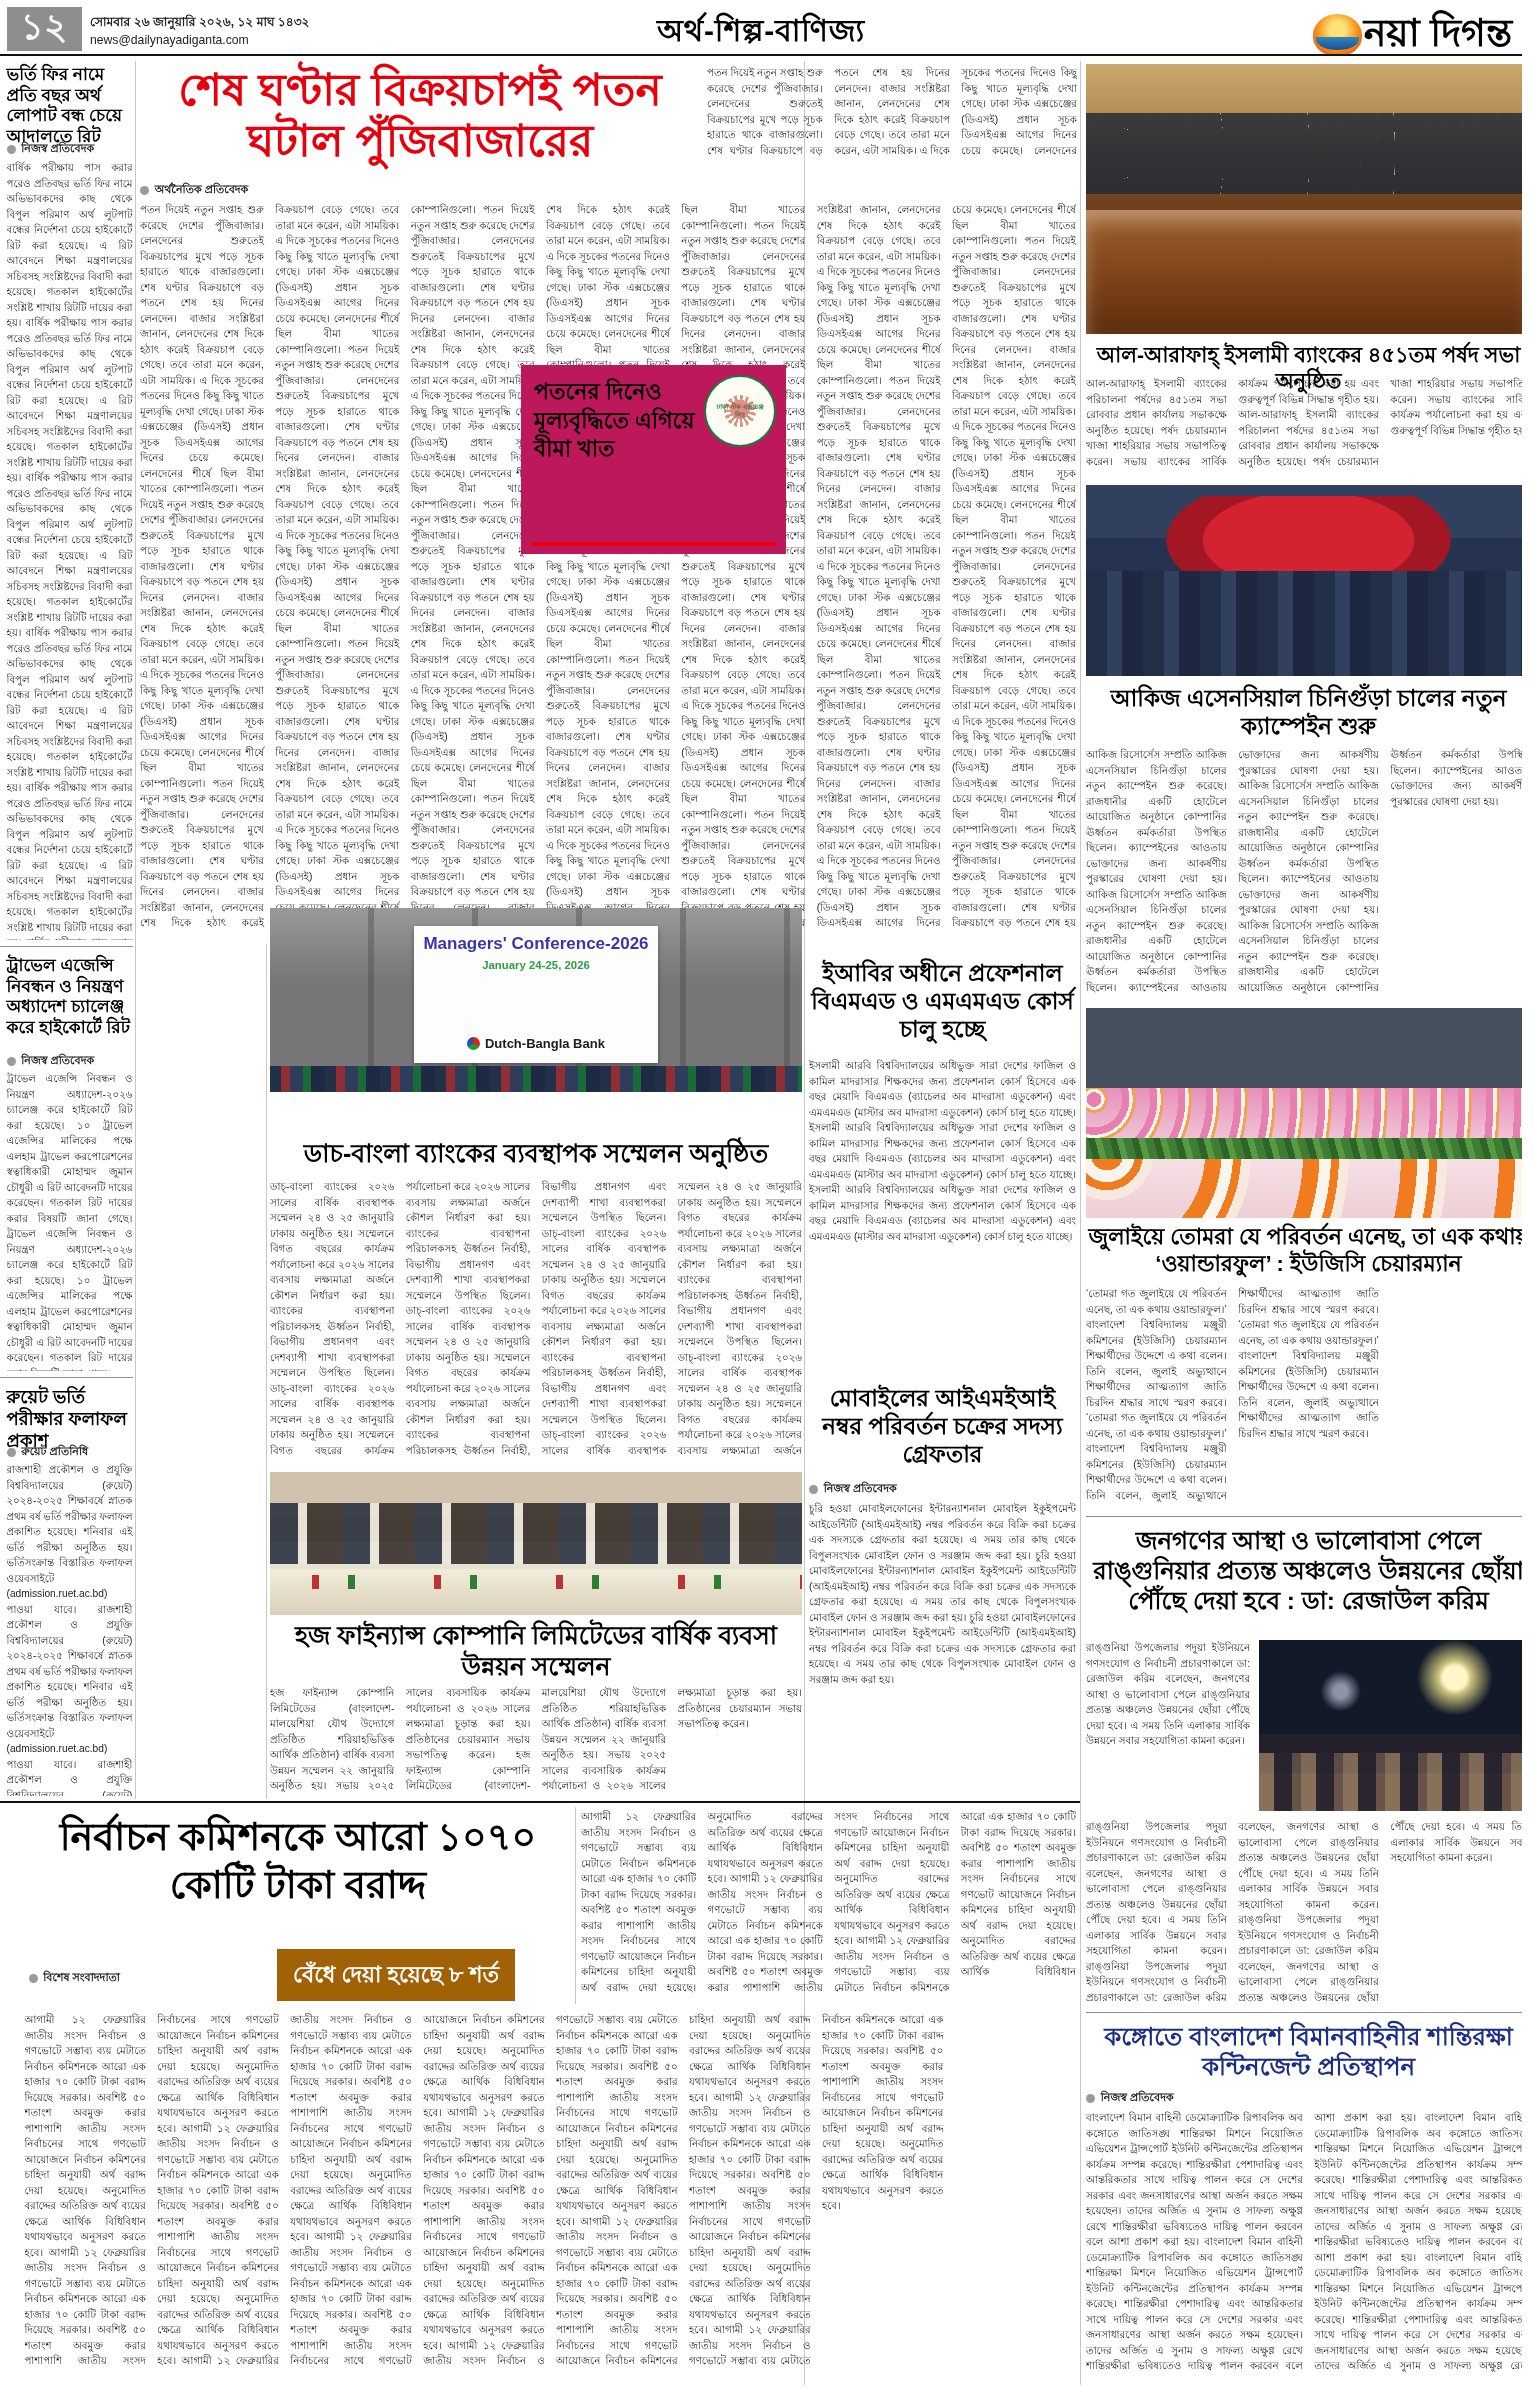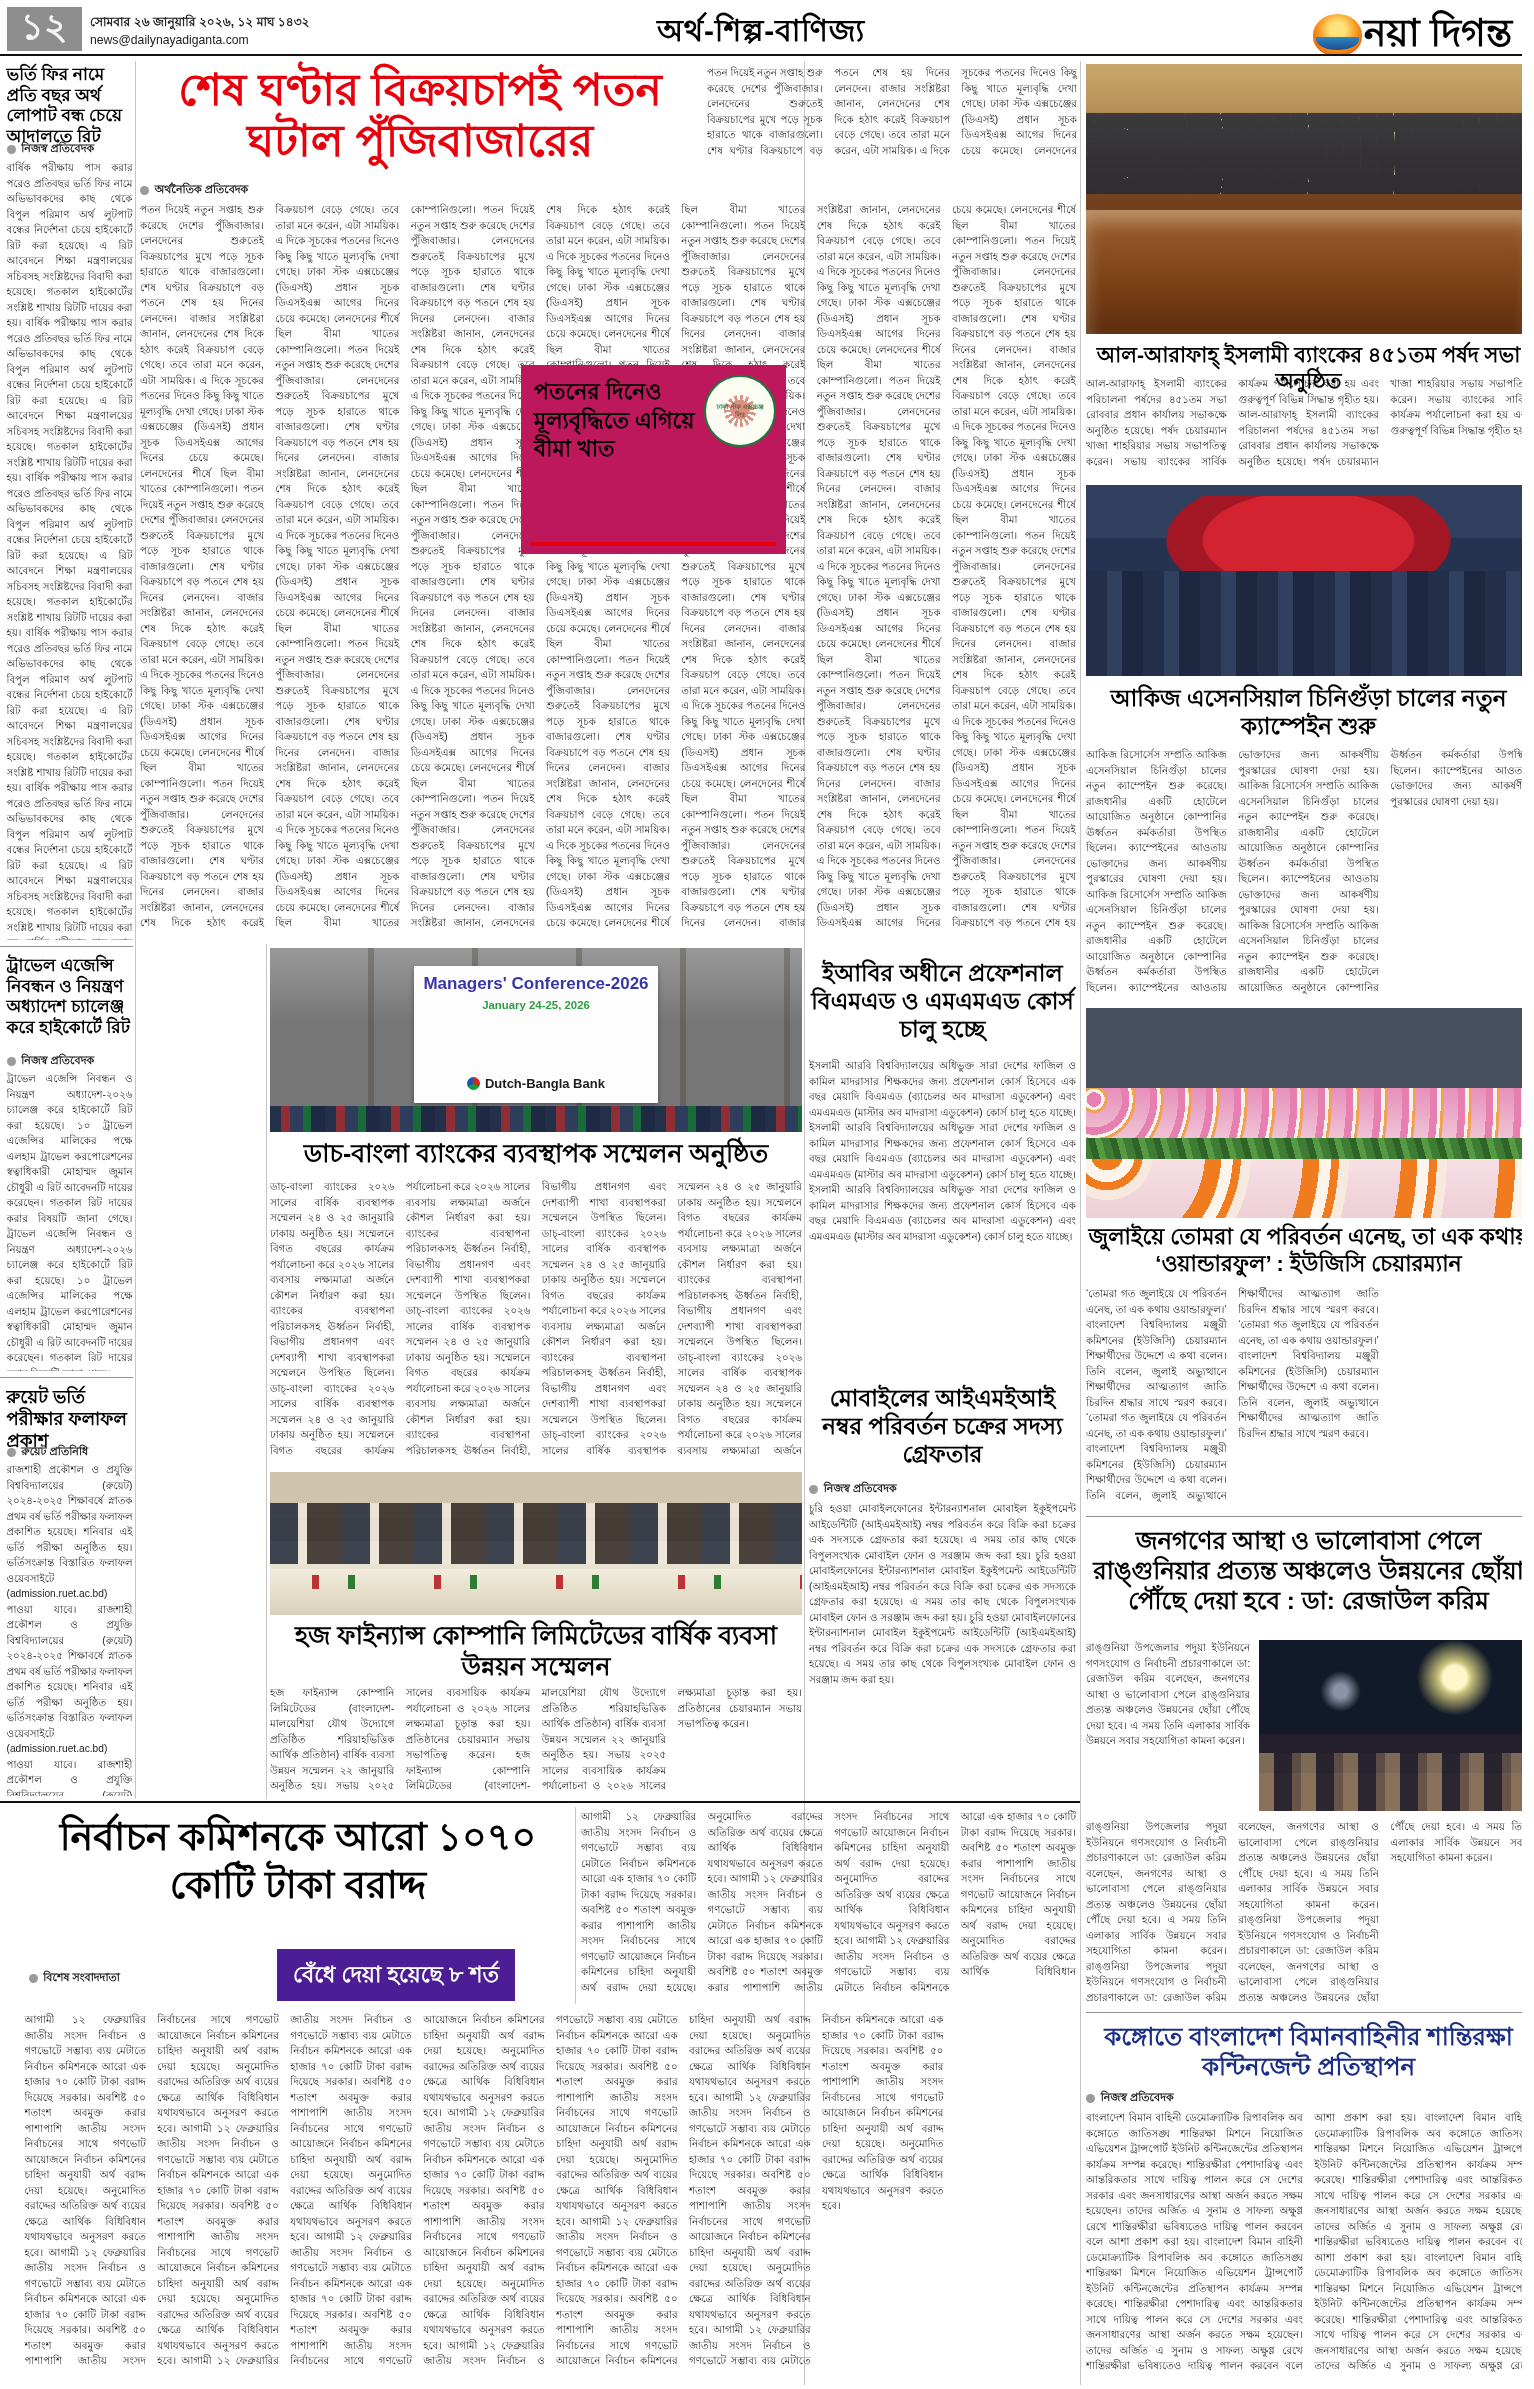--- a/index.html
+++ b/index.html
@@ -26,21 +26,21 @@
   .brand-emblem::after { content:""; position:absolute; left:3.3px; right:3.3px; bottom:6.5px; height:13px;
     background: linear-gradient(180deg,#2e86c1,#1b4f8f); border-radius:0 0 23px 23px / 0 0 11.4px 11.4px; }
 
   
   .insert-box { background:#be185d; padding:13px 11.4px 9.8px 13px; }
   .insert-box .red-bar { position:absolute; left:9.8px; right:9.8px; bottom:8.1px; height:4.1px; background:#e8000d; }
   .dse-logo { position:absolute; right:9.8px; top:9.8px; width:72px; height:72px; border-radius:50%; background:#fdfdf4; border:2.4px solid #1a7a3c;
     display:flex; align-items:center; justify-content:center; text-align:center; font-size:6.5px; line-height:1.2; color:#1a7a3c; font-weight:700; padding:4.9px; }
   .dse-logo::before { content:""; position:absolute; inset:18px; background: radial-gradient(circle at 50% 45%, #c0392b 0 40%, transparent 42%),
      repeating-conic-gradient(#c0392b 0 12deg, transparent 12deg 24deg); border-radius:50%; opacity:.55; }
-  .blue-box { background:#4c1d95; color:#fff; font-weight:800; display:flex; align-items:center; justify-content:center; }
+  .blue-box { background:#a16207; color:#fff; font-weight:800; display:flex; align-items:center; justify-content:center; }
 
   
   .ph-board { background:
     linear-gradient(180deg,#c9a86d 0%,#b8915a 16%,#8a5a33 34%,#6f3f1d 52%,#8a4f22 70%,#5e2f10 100%); }
   .ph-board .people { position:absolute; top:18%; left:0; right:0; height:30%;
     background: repeating-radial-gradient(ellipse 28px 42px at 8% 50%, #1e2836 0 60%, transparent 61%),
       repeating-linear-gradient(90deg, rgba(30,40,56,.85) 0 34px, rgba(236,233,226,.9) 34px 47px, rgba(24,33,48,.85) 47px 90px); opacity:.8; }
   .ph-board .table { position:absolute; bottom:0; left:0; right:0; height:46%;
     background: linear-gradient(180deg,#9c5f2f,#7a4017 60%,#5e2d0e);
     box-shadow: inset 0 11.4px 18px rgba(255,244,220,.35); }
@@ -134,21 +134,21 @@
   <div class="abs body-text" style="left:140px;top:202px;width:936px;height:737px;column-count:7;">পতন দিয়েই নতুন সপ্তাহ শুরু করেছে দেশের পুঁজিবাজার। লেনদেনের শুরুতেই বিক্রয়চাপের মুখে পড়ে সূচক হারাতে থাকে বাজারগুলো। শেষ ঘণ্টার বিক্রয়চাপে বড় পতনে শেষ হয় দিনের লেনদেন। বাজার সংশ্লিষ্টরা জানান, লেনদেনের শেষ দিকে হঠাৎ করেই বিক্রয়চাপ বেড়ে গেছে। তবে তারা মনে করেন, এটা সাময়িক। এ দিকে সূচকের পতনের দিনেও কিছু কিছু খাতে মূল্যবৃদ্ধি দেখা গেছে। ঢাকা স্টক এক্সচেঞ্জের (ডিএসই) প্রধান সূচক ডিএসইএক্স আগের দিনের চেয়ে কমেছে। লেনদেনের শীর্ষে ছিল বীমা খাতের কোম্পানিগুলো। পতন দিয়েই নতুন সপ্তাহ শুরু করেছে দেশের পুঁজিবাজার। লেনদেনের শুরুতেই বিক্রয়চাপের মুখে পড়ে সূচক হারাতে থাকে বাজারগুলো। শেষ ঘণ্টার বিক্রয়চাপে বড় পতনে শেষ হয় দিনের লেনদেন। বাজার সংশ্লিষ্টরা জানান, লেনদেনের শেষ দিকে হঠাৎ করেই বিক্রয়চাপ বেড়ে গেছে। তবে তারা মনে করেন, এটা সাময়িক। এ দিকে সূচকের পতনের দিনেও কিছু কিছু খাতে মূল্যবৃদ্ধি দেখা গেছে। ঢাকা স্টক এক্সচেঞ্জের (ডিএসই) প্রধান সূচক ডিএসইএক্স আগের দিনের চেয়ে কমেছে। লেনদেনের শীর্ষে ছিল বীমা খাতের কোম্পানিগুলো। পতন দিয়েই নতুন সপ্তাহ শুরু করেছে দেশের পুঁজিবাজার। লেনদেনের শুরুতেই বিক্রয়চাপের মুখে পড়ে সূচক হারাতে থাকে বাজারগুলো। শেষ ঘণ্টার বিক্রয়চাপে বড় পতনে শেষ হয় দিনের লেনদেন। বাজার সংশ্লিষ্টরা জানান, লেনদেনের শেষ দিকে হঠাৎ করেই বিক্রয়চাপ বেড়ে গেছে। তবে তারা মনে করেন, এটা সাময়িক। এ দিকে সূচকের পতনের দিনেও কিছু কিছু খাতে মূল্যবৃদ্ধি দেখা গেছে। ঢাকা স্টক এক্সচেঞ্জের (ডিএসই) প্রধান সূচক ডিএসইএক্স আগের দিনের চেয়ে কমেছে। লেনদেনের শীর্ষে ছিল বীমা খাতের কোম্পানিগুলো। পতন দিয়েই নতুন সপ্তাহ শুরু করেছে দেশের পুঁজিবাজার। লেনদেনের শুরুতেই বিক্রয়চাপের মুখে পড়ে সূচক হারাতে থাকে বাজারগুলো। শেষ ঘণ্টার বিক্রয়চাপে বড় পতনে শেষ হয় দিনের লেনদেন। বাজার সংশ্লিষ্টরা জানান, লেনদেনের শেষ দিকে হঠাৎ করেই বিক্রয়চাপ বেড়ে গেছে। তবে তারা মনে করেন, এটা সাময়িক। এ দিকে সূচকের পতনের দিনেও কিছু কিছু খাতে মূল্যবৃদ্ধি দেখা গেছে। ঢাকা স্টক এক্সচেঞ্জের (ডিএসই) প্রধান সূচক ডিএসইএক্স আগের দিনের চেয়ে কমেছে। লেনদেনের শীর্ষে ছিল বীমা খাতের কোম্পানিগুলো। পতন দিয়েই নতুন সপ্তাহ শুরু করেছে দেশের পুঁজিবাজার। লেনদেনের শুরুতেই বিক্রয়চাপের মুখে পড়ে সূচক হারাতে থাকে বাজারগুলো। শেষ ঘণ্টার বিক্রয়চাপে বড় পতনে শেষ হয় দিনের লেনদেন। বাজার সংশ্লিষ্টরা জানান, লেনদেনের শেষ দিকে হঠাৎ করেই বিক্রয়চাপ বেড়ে গেছে। তবে তারা মনে করেন, এটা সাময়িক। এ দিকে সূচকের পতনের দিনেও কিছু কিছু খাতে মূল্যবৃদ্ধি দেখা গেছে। ঢাকা স্টক এক্সচেঞ্জের (ডিএসই) প্রধান সূচক ডিএসইএক্স আগের দিনের চেয়ে কমেছে। লেনদেনের শীর্ষে ছিল বীমা খাতের কোম্পানিগুলো। পতন দিয়েই নতুন সপ্তাহ শুরু করেছে দেশের পুঁজিবাজার। লেনদেনের শুরুতেই বিক্রয়চাপের মুখে পড়ে সূচক হারাতে থাকে বাজারগুলো। শেষ ঘণ্টার বিক্রয়চাপে বড় পতনে শেষ হয় দিনের লেনদেন। বাজার সংশ্লিষ্টরা জানান, লেনদেনের শেষ দিকে হঠাৎ করেই বিক্রয়চাপ বেড়ে গেছে। তবে তারা মনে করেন, এটা সাময়িক। এ দিকে সূচকের পতনের দিনেও কিছু কিছু খাতে মূল্যবৃদ্ধি দেখা গেছে। ঢাকা স্টক এক্সচেঞ্জের (ডিএসই) প্রধান সূচক ডিএসইএক্স আগের দিনের চেয়ে কমেছে। লেনদেনের শীর্ষে ছিল বীমা খাতের কোম্পানিগুলো। পতন দিয়েই নতুন সপ্তাহ শুরু করেছে দেশের পুঁজিবাজার। লেনদেনের শুরুতেই বিক্রয়চাপের মুখে পড়ে সূচক হারাতে থাকে বাজারগুলো। শেষ ঘণ্টার বিক্রয়চাপে বড় পতনে শেষ হয় দিনের লেনদেন। বাজার সংশ্লিষ্টরা জানান, লেনদেনের শেষ দিকে হঠাৎ করেই বিক্রয়চাপ বেড়ে গেছে। তবে তারা মনে করেন, এটা সাময়িক। এ দিকে সূচকের পতনের দিনেও কিছু কিছু খাতে মূল্যবৃদ্ধি দেখা গেছে। ঢাকা স্টক এক্সচেঞ্জের (ডিএসই) প্রধান সূচক ডিএসইএক্স আগের দিনের চেয়ে কমেছে। লেনদেনের শীর্ষে ছিল বীমা খাতের কোম্পানিগুলো। পতন দিয়েই নতুন সপ্তাহ শুরু করেছে দেশের পুঁজিবাজার। লেনদেনের শুরুতেই বিক্রয়চাপের মুখে পড়ে সূচক হারাতে থাকে বাজারগুলো। শেষ ঘণ্টার বিক্রয়চাপে বড় পতনে শেষ হয় দিনের লেনদেন। বাজার সংশ্লিষ্টরা জানান, লেনদেনের শেষ দিকে হঠাৎ করেই বিক্রয়চাপ বেড়ে গেছে। তবে তারা মনে করেন, এটা সাময়িক। এ দিকে সূচকের পতনের দিনেও কিছু কিছু খাতে মূল্যবৃদ্ধি দেখা গেছে। ঢাকা স্টক এক্সচেঞ্জের (ডিএসই) প্রধান সূচক ডিএসইএক্স আগের দিনের চেয়ে কমেছে। লেনদেনের শীর্ষে ছিল বীমা খাতের কোম্পানিগুলো। পতন দিয়েই নতুন সপ্তাহ শুরু করেছে দেশের পুঁজিবাজার। লেনদেনের শুরুতেই বিক্রয়চাপের মুখে পড়ে সূচক হারাতে থাকে বাজারগুলো। শেষ ঘণ্টার বিক্রয়চাপে বড় পতনে শেষ হয় দিনের লেনদেন। বাজার সংশ্লিষ্টরা জানান, লেনদেনের শেষ দিকে হঠাৎ করেই বিক্রয়চাপ বেড়ে গেছে। তবে তারা মনে করেন, এটা সাময়িক। এ দিকে সূচকের পতনের দিনেও কিছু কিছু খাতে মূল্যবৃদ্ধি দেখা গেছে। ঢাকা স্টক এক্সচেঞ্জের (ডিএসই) প্রধান সূচক ডিএসইএক্স আগের দিনের চেয়ে কমেছে। লেনদেনের শীর্ষে ছিল বীমা খাতের কোম্পানিগুলো। পতন দিয়েই নতুন সপ্তাহ শুরু করেছে দেশের পুঁজিবাজার। লেনদেনের শুরুতেই বিক্রয়চাপের মুখে পড়ে সূচক হারাতে থাকে বাজারগুলো। শেষ ঘণ্টার বিক্রয়চাপে বড় পতনে শেষ হয় দিনের লেনদেন। বাজার সংশ্লিষ্টরা জানান, লেনদেনের শেষ দিকে হঠাৎ করেই বিক্রয়চাপ বেড়ে গেছে। তবে তারা মনে করেন, এটা সাময়িক। এ দিকে সূচকের পতনের দিনেও কিছু কিছু খাতে মূল্যবৃদ্ধি দেখা গেছে। ঢাকা স্টক এক্সচেঞ্জের (ডিএসই) প্রধান সূচক ডিএসইএক্স আগের দিনের চেয়ে কমেছে। লেনদেনের শীর্ষে ছিল বীমা খাতের কোম্পানিগুলো। পতন দিয়েই নতুন সপ্তাহ শুরু করেছে দেশের পুঁজিবাজার। লেনদেনের শুরুতেই বিক্রয়চাপের মুখে পড়ে সূচক হারাতে থাকে বাজারগুলো। শেষ ঘণ্টার বিক্রয়চাপে বড় পতনে শেষ হয় দিনের লেনদেন। বাজার সংশ্লিষ্টরা জানান, লেনদেনের শেষ দিকে হঠাৎ করেই বিক্রয়চাপ বেড়ে গেছে। তবে তারা মনে করেন, এটা সাময়িক। এ দিকে সূচকের পতনের দিনেও কিছু কিছু খাতে মূল্যবৃদ্ধি দেখা গেছে। ঢাকা স্টক এক্সচেঞ্জের (ডিএসই) প্রধান সূচক ডিএসইএক্স আগের দিনের চেয়ে কমেছে। লেনদেনের শীর্ষে ছিল বীমা খাতের কোম্পানিগুলো। পতন দিয়েই নতুন সপ্তাহ শুরু করেছে দেশের পুঁজিবাজার। লেনদেনের শুরুতেই বিক্রয়চাপের মুখে পড়ে সূচক হারাতে থাকে বাজারগুলো। শেষ ঘণ্টার বিক্রয়চাপে বড় পতনে শেষ হয় দিনের লেনদেন। বাজার সংশ্লিষ্টরা জানান, লেনদেনের শেষ দিকে হঠাৎ করেই বিক্রয়চাপ বেড়ে গেছে। তবে তারা মনে করেন, এটা সাময়িক। এ দিকে সূচকের পতনের দিনেও কিছু কিছু খাতে মূল্যবৃদ্ধি দেখা গেছে। ঢাকা স্টক এক্সচেঞ্জের (ডিএসই) প্রধান সূচক ডিএসইএক্স আগের দিনের চেয়ে কমেছে। লেনদেনের শীর্ষে ছিল বীমা খাতের কোম্পানিগুলো। পতন দিয়েই নতুন সপ্তাহ শুরু করেছে দেশের পুঁজিবাজার। লেনদেনের শুরুতেই বিক্রয়চাপের মুখে পড়ে সূচক হারাতে থাকে বাজারগুলো। শেষ ঘণ্টার বিক্রয়চাপে বড় পতনে শেষ হয় দিনের লেনদেন। বাজার সংশ্লিষ্টরা জানান, লেনদেনের শেষ দিকে হঠাৎ করেই বিক্রয়চাপ বেড়ে গেছে। তবে তারা মনে করেন, এটা সাময়িক। এ দিকে সূচকের পতনের দিনেও কিছু কিছু খাতে মূল্যবৃদ্ধি দেখা গেছে। ঢাকা স্টক এক্সচেঞ্জের (ডিএসই) প্রধান সূচক ডিএসইএক্স আগের দিনের চেয়ে কমেছে। লেনদেনের শীর্ষে ছিল বীমা খাতের কোম্পানিগুলো। পতন দিয়েই নতুন সপ্তাহ শুরু করেছে দেশের পুঁজিবাজার। লেনদেনের শুরুতেই বিক্রয়চাপের মুখে পড়ে সূচক হারাতে থাকে বাজারগুলো। শেষ ঘণ্টার বিক্রয়চাপে বড় পতনে শেষ হয় দিনের লেনদেন। বাজার সংশ্লিষ্টরা জানান, লেনদেনের শেষ দিকে হঠাৎ করেই বিক্রয়চাপ বেড়ে গেছে। তবে তারা মনে করেন, এটা সাময়িক। এ দিকে সূচকের পতনের দিনেও কিছু কিছু খাতে মূল্যবৃদ্ধি দেখা গেছে। ঢাকা স্টক এক্সচেঞ্জের (ডিএসই) প্রধান সূচক ডিএসইএক্স আগের দিনের চেয়ে কমেছে। লেনদেনের শীর্ষে ছিল বীমা খাতের কোম্পানিগুলো। পতন দিয়েই নতুন সপ্তাহ শুরু করেছে দেশের পুঁজিবাজার। লেনদেনের শুরুতেই বিক্রয়চাপের মুখে পড়ে সূচক হারাতে থাকে বাজারগুলো। শেষ ঘণ্টার বিক্রয়চাপে বড় পতনে শেষ হয় দিনের লেনদেন। বাজার সংশ্লিষ্টরা জানান, লেনদেনের শেষ দিকে হঠাৎ করেই বিক্রয়চাপ বেড়ে গেছে। তবে তারা মনে করেন, এটা সাময়িক। এ দিকে সূচকের পতনের দিনেও কিছু কিছু খাতে মূল্যবৃদ্ধি দেখা গেছে। ঢাকা স্টক এক্সচেঞ্জের (ডিএসই) প্রধান সূচক ডিএসইএক্স আগের দিনের চেয়ে কমেছে। লেনদেনের শীর্ষে ছিল বীমা খাতের কোম্পানিগুলো। পতন দিয়েই নতুন সপ্তাহ শুরু করেছে দেশের পুঁজিবাজার। লেনদেনের শুরুতেই বিক্রয়চাপের মুখে পড়ে সূচক হারাতে থাকে বাজারগুলো। শেষ ঘণ্টার বিক্রয়চাপে বড় পতনে শেষ হয় দিনের লেনদেন। বাজার সংশ্লিষ্টরা জানান, লেনদেনের শেষ দিকে হঠাৎ করেই বিক্রয়চাপ বেড়ে গেছে। তবে তারা মনে করেন, এটা সাময়িক। এ দিকে সূচকের পতনের দিনেও কিছু কিছু খাতে মূল্যবৃদ্ধি দেখা গেছে। ঢাকা স্টক এক্সচেঞ্জের (ডিএসই) প্রধান সূচক ডিএসইএক্স আগের দিনের চেয়ে কমেছে। লেনদেনের শীর্ষে ছিল বীমা খাতের কোম্পানিগুলো। পতন দিয়েই নতুন সপ্তাহ শুরু করেছে দেশের পুঁজিবাজার। লেনদেনের শুরুতেই বিক্রয়চাপের মুখে পড়ে সূচক হারাতে থাকে বাজারগুলো। শেষ ঘণ্টার বিক্রয়চাপে বড় পতনে শেষ হয় দিনের লেনদেন। বাজার সংশ্লিষ্টরা জানান, লেনদেনের শেষ দিকে হঠাৎ করেই বিক্রয়চাপ বেড়ে গেছে। তবে তারা মনে করেন, এটা সাময়িক। এ দিকে সূচকের পতনের দিনেও কিছু কিছু খাতে মূল্যবৃদ্ধি দেখা গেছে। ঢাকা স্টক এক্সচেঞ্জের (ডিএসই) প্রধান সূচক ডিএসইএক্স আগের দিনের চেয়ে কমেছে। লেনদেনের শীর্ষে ছিল বীমা খাতের কোম্পানিগুলো। পতন দিয়েই নতুন সপ্তাহ শুরু করেছে দেশের পুঁজিবাজার। লেনদেনের শুরুতেই বিক্রয়চাপের মুখে পড়ে সূচক হারাতে থাকে বাজারগুলো। শেষ ঘণ্টার বিক্রয়চাপে বড় পতনে শেষ হয় দিনের লেনদেন। বাজার সংশ্লিষ্টরা জানান, লেনদেনের শেষ দিকে হঠাৎ করেই বিক্রয়চাপ বেড়ে গেছে। তবে তারা মনে করেন, এটা সাময়িক। এ দিকে সূচকের পতনের দিনেও কিছু কিছু খাতে মূল্যবৃদ্ধি দেখা গেছে। ঢাকা স্টক এক্সচেঞ্জের (ডিএসই) প্রধান সূচক ডিএসইএক্স আগের দিনের চেয়ে কমেছে। লেনদেনের শীর্ষে ছিল বীমা খাতের কোম্পানিগুলো। পতন দিয়েই নতুন সপ্তাহ শুরু করেছে দেশের পুঁজিবাজার। লেনদেনের শুরুতেই বিক্রয়চাপের মুখে পড়ে সূচক হারাতে থাকে বাজারগুলো। শেষ ঘণ্টার বিক্রয়চাপে বড় পতনে শেষ হয় দিনের লেনদেন। বাজার সংশ্লিষ্টরা জানান, লেনদেনের শেষ দিকে হঠাৎ করেই বিক্রয়চাপ বেড়ে গেছে। তবে তারা মনে করেন, এটা সাময়িক। এ দিকে সূচকের পতনের দিনেও কিছু কিছু খাতে মূল্যবৃদ্ধি দেখা গেছে। ঢাকা স্টক এক্সচেঞ্জের (ডিএসই) প্রধান সূচক ডিএসইএক্স আগের দিনের চেয়ে কমেছে। লেনদেনের শীর্ষে ছিল বীমা খাতের কোম্পানিগুলো। পতন দিয়েই নতুন সপ্তাহ শুরু করেছে দেশের পুঁজিবাজার। লেনদেনের শুরুতেই বিক্রয়চাপের মুখে পড়ে সূচক হারাতে থাকে বাজারগুলো। শেষ ঘণ্টার বিক্রয়চাপে বড় পতনে শেষ হয় দিনের লেনদেন। বাজার সংশ্লিষ্টরা জানান, লেনদেনের শেষ দিকে হঠাৎ করেই বিক্রয়চাপ বেড়ে গেছে। তবে তারা মনে করেন, এটা সাময়িক। এ দিকে সূচকের পতনের দিনেও কিছু কিছু খাতে মূল্যবৃদ্ধি দেখা গেছে। ঢাকা স্টক এক্সচেঞ্জের (ডিএসই) প্রধান সূচক ডিএসইএক্স আগের দিনের চেয়ে কমেছে। লেনদেনের শীর্ষে ছিল বীমা খাতের কোম্পানিগুলো।</div>
 
   <div class="abs insert-box" style="left:521px;top:365px;width:265px;height:189px;">
     <div class="headline" style="width:163px;font-size:22px;line-height:1.3;">পতনের দিনেও মূল্যবৃদ্ধিতে এগিয়ে বীমা খাত</div>
     <div class="dse-logo">
         <span>ঢাকা স্টক এক্সচেঞ্জ লিঃ</span>
       </div>
     <div class="red-bar"></div>
   </div>
 
-  <div class="photo ph-dbbl" style="left:270px;top:948px;width:532px;height:184px;">
+  <div class="photo ph-dbbl" style="left:270px;top:908px;width:532px;height:184px;">
     <div class="wall"></div>
     <div class="banner">
       <div class="t1">Managers' Conference-2026</div>
       <div class="t2">January 24-25, 2026</div>
       <div class="t3">Dutch-Bangla Bank</div>
     </div>
     <div class="rows"></div>
   </div>
   <div class="abs headline center" style="left:270px;top:1138px;width:532px;font-size:25px;">ডাচ-বাংলা ব্যাংকের ব্যবস্থাপক সম্মেলন অনুষ্ঠিত</div>
   <div class="abs body-text" style="left:270px;top:1179px;width:532px;height:287px;column-count:4;">ডাচ্-বাংলা ব্যাংকের ২০২৬ সালের বার্ষিক ব্যবস্থাপক সম্মেলন ২৪ ও ২৫ জানুয়ারি ঢাকায় অনুষ্ঠিত হয়। সম্মেলনে বিগত বছরের কার্যক্রম পর্যালোচনা করে ২০২৬ সালের ব্যবসায় লক্ষ্যমাত্রা অর্জনে কৌশল নির্ধারণ করা হয়। ব্যাংকের ব্যবস্থাপনা পরিচালকসহ ঊর্ধ্বতন নির্বাহী, বিভাগীয় প্রধানগণ এবং দেশব্যাপী শাখা ব্যবস্থাপকরা সম্মেলনে উপস্থিত ছিলেন। ডাচ্-বাংলা ব্যাংকের ২০২৬ সালের বার্ষিক ব্যবস্থাপক সম্মেলন ২৪ ও ২৫ জানুয়ারি ঢাকায় অনুষ্ঠিত হয়। সম্মেলনে বিগত বছরের কার্যক্রম পর্যালোচনা করে ২০২৬ সালের ব্যবসায় লক্ষ্যমাত্রা অর্জনে কৌশল নির্ধারণ করা হয়। ব্যাংকের ব্যবস্থাপনা পরিচালকসহ ঊর্ধ্বতন নির্বাহী, বিভাগীয় প্রধানগণ এবং দেশব্যাপী শাখা ব্যবস্থাপকরা সম্মেলনে উপস্থিত ছিলেন। ডাচ্-বাংলা ব্যাংকের ২০২৬ সালের বার্ষিক ব্যবস্থাপক সম্মেলন ২৪ ও ২৫ জানুয়ারি ঢাকায় অনুষ্ঠিত হয়। সম্মেলনে বিগত বছরের কার্যক্রম পর্যালোচনা করে ২০২৬ সালের ব্যবসায় লক্ষ্যমাত্রা অর্জনে কৌশল নির্ধারণ করা হয়। ব্যাংকের ব্যবস্থাপনা পরিচালকসহ ঊর্ধ্বতন নির্বাহী, বিভাগীয় প্রধানগণ এবং দেশব্যাপী শাখা ব্যবস্থাপকরা সম্মেলনে উপস্থিত ছিলেন। ডাচ্-বাংলা ব্যাংকের ২০২৬ সালের বার্ষিক ব্যবস্থাপক সম্মেলন ২৪ ও ২৫ জানুয়ারি ঢাকায় অনুষ্ঠিত হয়। সম্মেলনে বিগত বছরের কার্যক্রম পর্যালোচনা করে ২০২৬ সালের ব্যবসায় লক্ষ্যমাত্রা অর্জনে কৌশল নির্ধারণ করা হয়। ব্যাংকের ব্যবস্থাপনা পরিচালকসহ ঊর্ধ্বতন নির্বাহী, বিভাগীয় প্রধানগণ এবং দেশব্যাপী শাখা ব্যবস্থাপকরা সম্মেলনে উপস্থিত ছিলেন। ডাচ্-বাংলা ব্যাংকের ২০২৬ সালের বার্ষিক ব্যবস্থাপক সম্মেলন ২৪ ও ২৫ জানুয়ারি ঢাকায় অনুষ্ঠিত হয়। সম্মেলনে বিগত বছরের কার্যক্রম পর্যালোচনা করে ২০২৬ সালের ব্যবসায় লক্ষ্যমাত্রা অর্জনে কৌশল নির্ধারণ করা হয়। ব্যাংকের ব্যবস্থাপনা পরিচালকসহ ঊর্ধ্বতন নির্বাহী, বিভাগীয় প্রধানগণ এবং দেশব্যাপী শাখা ব্যবস্থাপকরা সম্মেলনে উপস্থিত ছিলেন। ডাচ্-বাংলা ব্যাংকের ২০২৬ সালের বার্ষিক ব্যবস্থাপক সম্মেলন ২৪ ও ২৫ জানুয়ারি ঢাকায় অনুষ্ঠিত হয়। সম্মেলনে বিগত বছরের কার্যক্রম পর্যালোচনা করে ২০২৬ সালের ব্যবসায় লক্ষ্যমাত্রা অর্জনে কৌশল নির্ধারণ করা হয়। ব্যাংকের ব্যবস্থাপনা পরিচালকসহ ঊর্ধ্বতন নির্বাহী, বিভাগীয় প্রধানগণ এবং দেশব্যাপী শাখা ব্যবস্থাপকরা সম্মেলনে উপস্থিত ছিলেন।</div>

